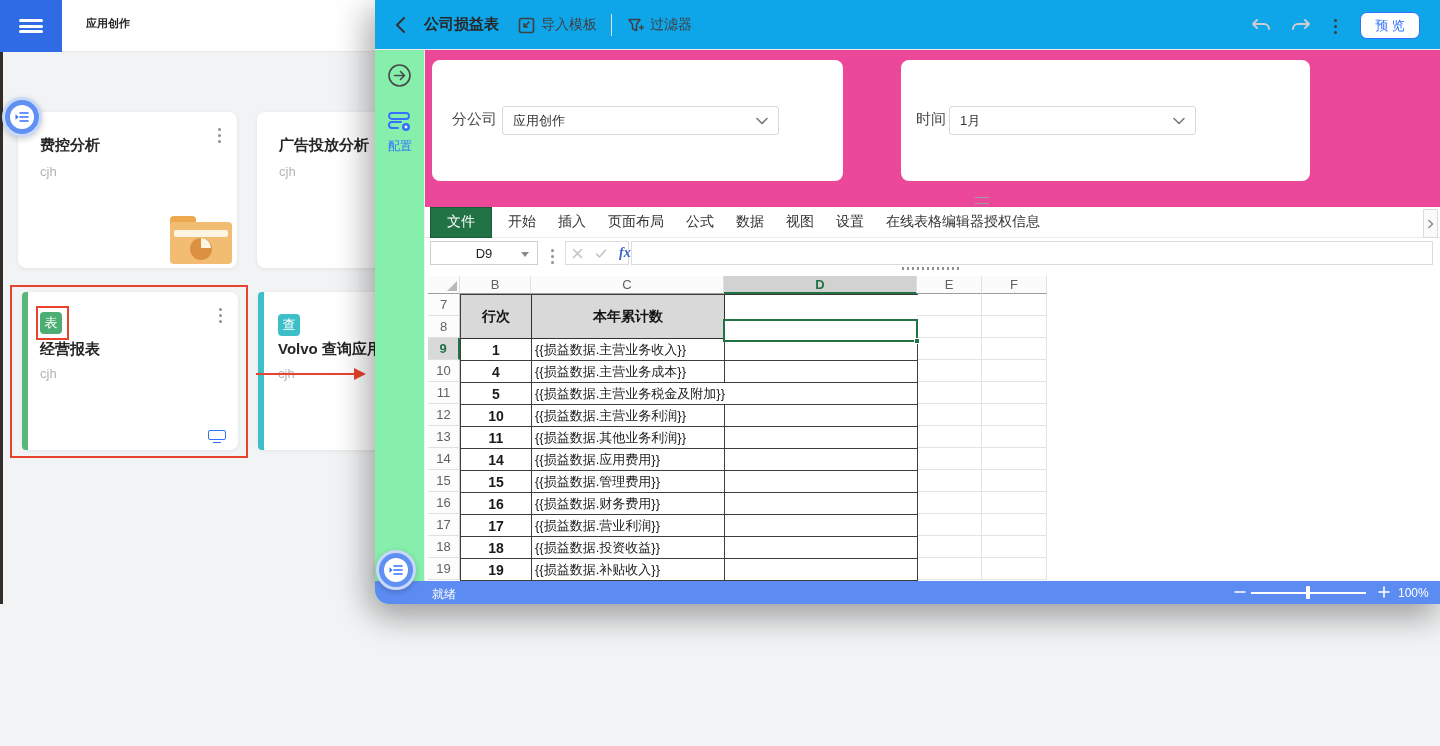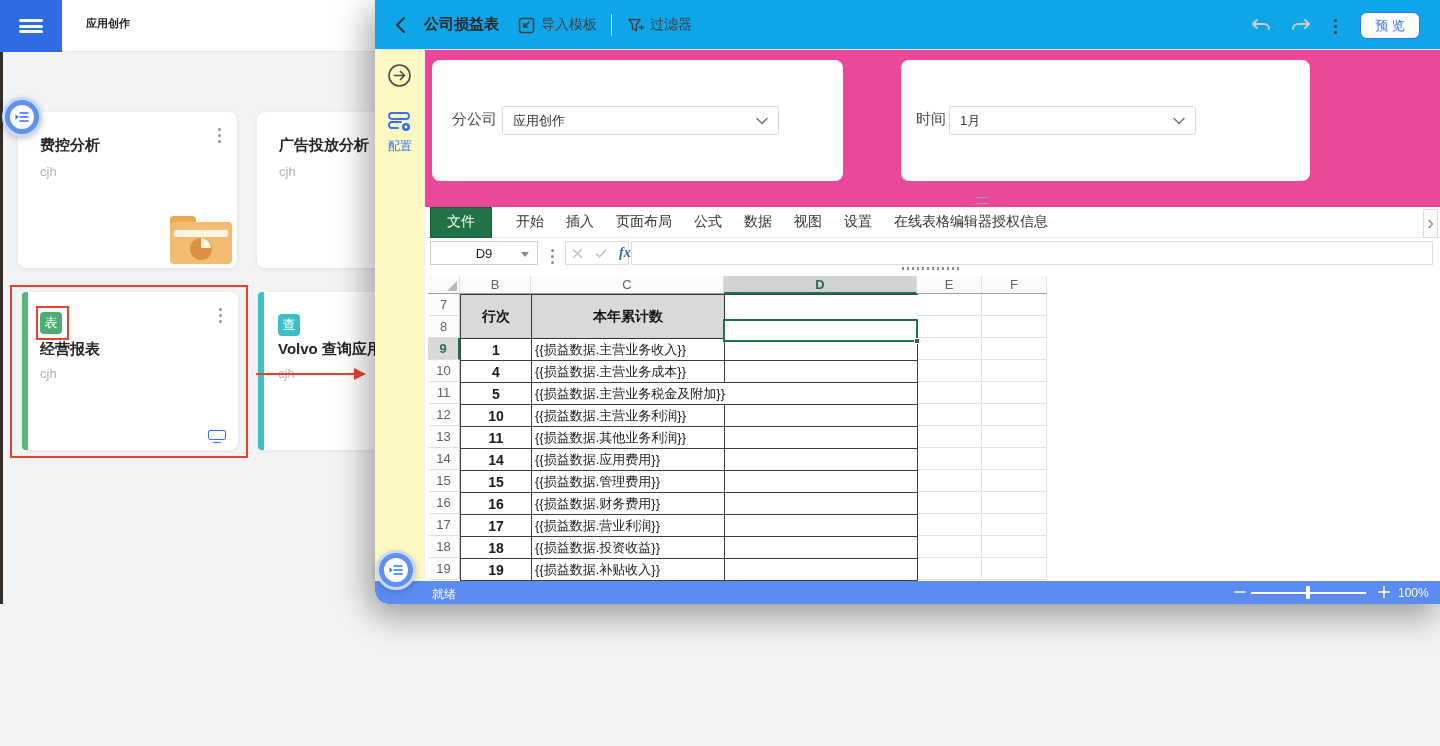--- a/index.html
+++ b/index.html
@@ -49,35 +49,35 @@
   #p-header { position:absolute; left:0; top:0; width:1065px; height:50px; background:#0ea5e9; border-bottom:1px solid #ededed; }
   #p-back { position:absolute; left:16px; top:14px; width:22px; height:22px; cursor:pointer; }
   #p-title { position:absolute; left:49px; top:15px; font-size:15px; font-weight:bold; color:#262626; }
   .hbtn { position:absolute; top:13px; height:24px; display:flex; align-items:center; gap:6px; font-size:14px; color:#404040; cursor:pointer; }
   #p-divider { position:absolute; left:236px; top:14px; width:1px; height:22px; background:#e2e2e2; }
   .ghost-ico { position:absolute; top:13px; width:24px; height:24px; cursor:pointer; }
   #p-kebab { position:absolute; left:955px; top:15px; }
   #p-kebab i { background:#3c3c3c; }
   #preview-btn { position:absolute; left:985px; top:12px; width:60px; height:27px; border:1px solid #3370ff; border-radius:7px; background:#fff; color:#3370ff; font-size:13px; display:flex; align-items:center; justify-content:center; cursor:pointer; }
 
-  #p-rail { position:absolute; left:0; top:50px; width:50px; height:554px; background:#fef9c3; border-right:1px solid #f0f0f0; }
+  #p-rail { position:absolute; left:0; top:50px; width:50px; height:554px; background:#86efac; border-right:1px solid #f0f0f0; }
   #rail-collapse { position:absolute; left:12px; top:13px; width:25px; height:25px; cursor:pointer; }
   #rail-config { position:absolute; left:0; top:60px; width:50px; text-align:center; cursor:pointer; }
   #rail-config .lbl { font-size:12px; color:#3370ff; margin-top:4px; }
 
   #filter-zone { position:absolute; left:50px; top:50px; width:1015px; height:157px; background:#ec4899; }
   .fcard { position:absolute; top:10px; height:121px; background:#fff; border-radius:8px; }
   .fcard .flabel { position:absolute; top:50px; font-size:15px; color:#4a4a4a; }
   .fselect { position:absolute; top:46px; height:29px; border:1px solid #d9d9d9; border-radius:3px; background:#fff; display:flex; align-items:center; padding:0 10px; font-size:13px; color:#333; cursor:pointer; }
   .fselect .chev { margin-left:auto; }
   #split-handle { position:absolute; left:550px; top:147px; width:14px; height:7px; border-top:1.6px solid #9aa0a6; border-bottom:1.6px solid #9aa0a6; cursor:row-resize; }
 
   #menubar { position:absolute; left:50px; top:207px; width:1015px; height:31px; background:#fff; border-bottom:1px solid #ececec; display:flex; align-items:center; }
   #menubar .tab { font-size:14px; color:#333; margin-right:22px; white-space:nowrap; cursor:pointer; }
-  #menubar .tab.active { background:#217346; color:#fff; height:31px; display:flex; align-items:center; padding:0 16px; margin-left:5px; margin-right:24px; border:1px solid #1a5c38; }
+  #menubar .tab.active { background:#217346; color:#fff; height:31px; display:flex; align-items:center; padding:0 16px; margin-left:5px; margin-right:16px; border:1px solid #1a5c38; }
   #menu-more { position:absolute; left:1048px; top:209px; width:15px; height:29px; border:1px solid #dcdcdc; background:#fafafa; color:#8a8a8a; font-size:10px; display:flex; align-items:center; justify-content:center; cursor:pointer; }
 
   #formulabar { position:absolute; left:50px; top:238px; width:1015px; height:30px; background:#fff; }
   #name-box { position:absolute; left:5px; top:3px; width:108px; height:24px; border:1px solid #cfcfcf; display:flex; align-items:center; justify-content:center; font-size:13px; color:#222; cursor:pointer; }
   #name-box .caret { position:absolute; right:8px; top:10px; width:0; height:0; border-left:4px solid transparent; border-right:4px solid transparent; border-top:5px solid #8a8a8a; }
   #fb-kebab { position:absolute; left:122px; top:7px; }
   #fx-box { position:absolute; left:140px; top:3px; width:64px; height:24px; border:1px solid #dcdcdc; display:flex; align-items:center; justify-content:space-around; padding:0 6px;gap:12px; }
   #fx-box .fx { font-family:"Liberation Serif","DejaVu Serif",serif; font-style:italic; font-weight:bold; color:#3a66c9; font-size:14px; }
   #fx-input { position:absolute; left:206px; top:3px; width:802px; height:24px; border:1px solid #dcdcdc; background:#fff; font-size:13px; padding:0 6px; }
   #col-resize-dots { position:absolute; left:527px; top:267px; width:58px; height:3px;

